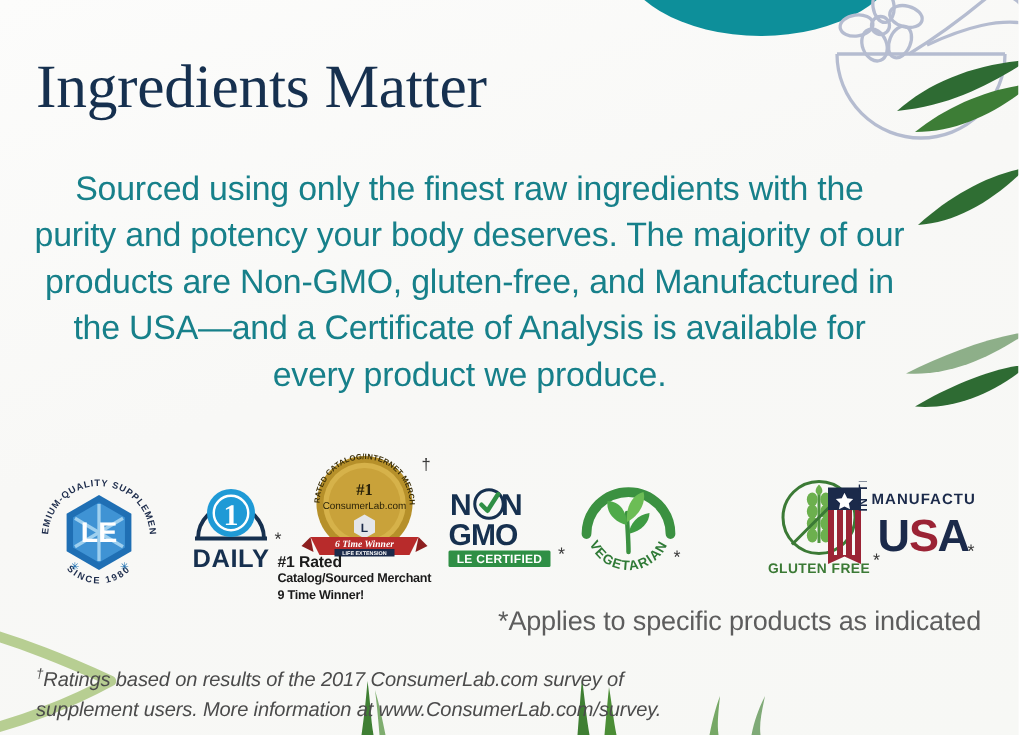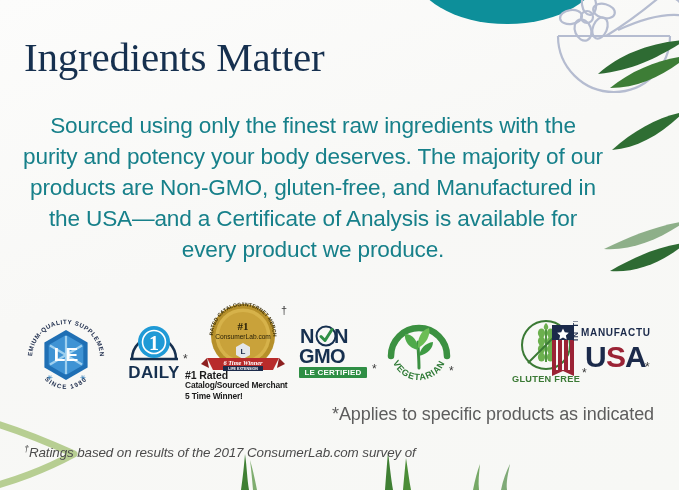--- a/index.html
+++ b/index.html
@@ -269,21 +269,21 @@
         <text x="48" y="68.5" text-anchor="middle" font-size="6.4" font-weight="bold" fill="#ffffff" font-style="italic" font-family="'Liberation Serif',serif">6 Time Winner</text>
         <rect x="28" y="70" width="40" height="5" fill="#1b2a4a"></rect>
         <text x="48" y="74" text-anchor="middle" font-size="3.6" font-weight="bold" fill="#ffffff" font-family="'Liberation Sans',sans-serif">LIFE EXTENSION</text>
       </svg>
       <span class="star-mark" style="left:86px; top:8px; font-size:11px;">†</span>
     </div>
 
     <div class="clab-caption">
       <span class="l1">#1 Rated</span>
       <span class="l2">Catalog/Sourced Merchant</span>
-      <span class="l3">5 Time Winner!</span>
+      <span class="l3">9 Time Winner!</span>
     </div>
 
     <div class="badge" id="badge-gmo">
       <svg width="88" height="56" viewBox="0 0 88 56">
         <text x="4" y="19" font-size="20" font-weight="bold" fill="#16304f" letter-spacing="-0.6" font-family="'Liberation Sans',sans-serif">N</text>
         <text x="38" y="19" font-size="20" font-weight="bold" fill="#16304f" letter-spacing="-0.6" font-family="'Liberation Sans',sans-serif">N</text>
         <circle cx="30" cy="12" r="9.5" fill="none" stroke="#16304f" stroke-width="2"></circle>
         <path d="M25 12.5 L29 16.5 L36 5.5" stroke="#2f8f45" stroke-width="3" fill="none" stroke-linecap="round" stroke-linejoin="round"></path>
         <text x="3" y="39" font-size="20" font-weight="bold" fill="#16304f" letter-spacing="-0.6" font-family="'Liberation Sans',sans-serif">GMO</text>
         <rect x="3" y="43" width="68" height="11" rx="1" fill="#2f8f45"></rect>
@@ -357,15 +357,16 @@
       </svg>
       <span class="star-mark" style="left:97px; top:39px;">*</span>
     </div>
 
   </div>
 
   <div id="applies-note">*Applies to specific products as indicated</div>
 
   <div id="ratings-note">
     <sup>†</sup><span>Ratings based on results of the 2017 ConsumerLab.com survey of</span><br>
+    <span>supplement users. More information at www.ConsumerLab.com/survey.</span>
   </div>
 
 </div>
 
 </body></html>

